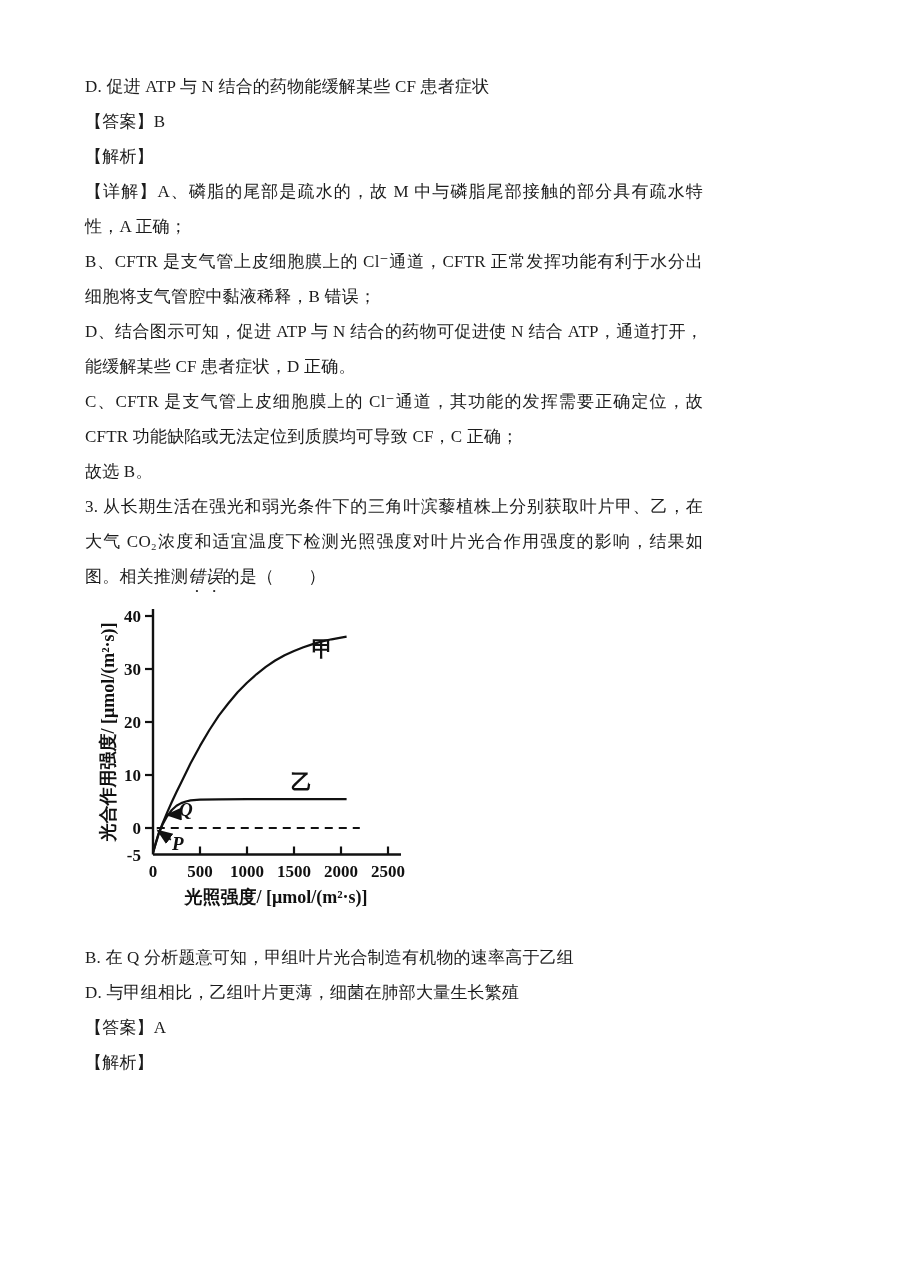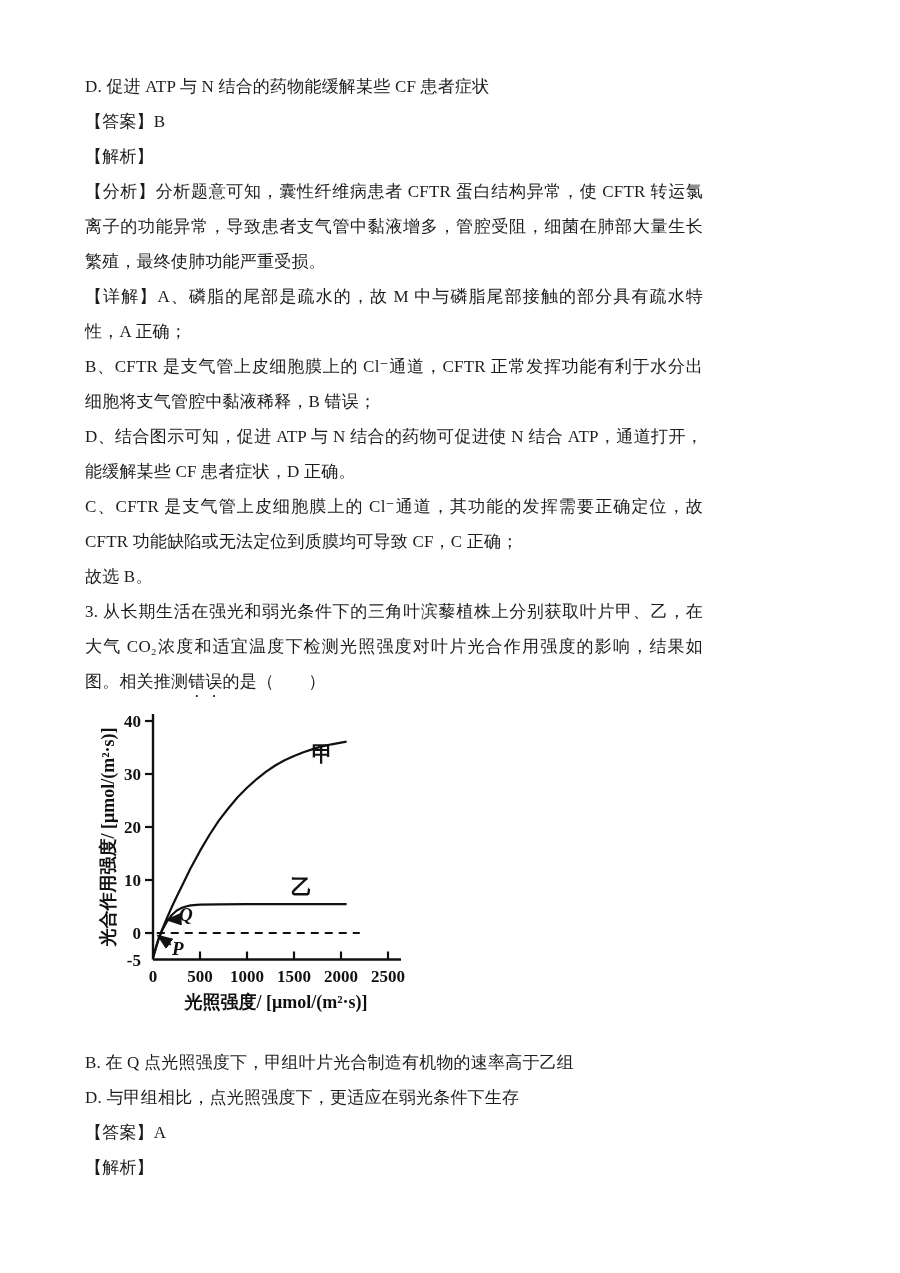--- a/index.html
+++ b/index.html
@@ -16,41 +16,41 @@
     margin:0;
     font-size:17px;
     line-height:35px;
     text-align:justify;
     letter-spacing:0.2px;
   }
   .emph{
     text-emphasis:filled dot #1c1c1c;
     -webkit-text-emphasis:filled dot #1c1c1c;
     text-emphasis-position:under left;
+    font-style:italic;
     -webkit-text-emphasis-position:under;
   }
   .chart-wrap{
     margin:10px 0 12px -5px;
     width:400px;height:322px;
   }
   .chart-wrap svg text{fill:#111111;}
   .tick{font:bold 17px "Liberation Serif","DejaVu Serif",serif;}
   .axis-label{font:bold 18px "Liberation Serif","DejaVu Serif",serif;}
   .series-label{font:bold 21px "Liberation Serif","DejaVu Serif",serif;}
   .pq-label{font:italic bold 19px "Liberation Serif","DejaVu Serif",serif;}
 </style>
 </head>
 <body>
 
 <div class="page">
 
   <p>D. 促进 ATP 与 N 结合的药物能缓解某些 CF 患者症状</p>
   <p>【答案】B</p>
   <p>【解析】</p>
-  <p>【分析】分析题意可知，囊性纤维病患者 CFTR 蛋白结构异常，使 CFTR 转运氯离子的功能异常，导致患者支气管中黏液增多，管腔受阻，细菌在肺部大量生长繁殖，最终使肺功能严重受损。</p>
   <p>【详解】A、磷脂的尾部是疏水的，故 M 中与磷脂尾部接触的部分具有疏水特性，A 正确；</p>
   <p>B、CFTR 是支气管上皮细胞膜上的 Cl⁻通道，CFTR 正常发挥功能有利于水分出细胞将支气管腔中黏液稀释，B 错误；</p>
   <p>D、结合图示可知，促进 ATP 与 N 结合的药物可促进使 N 结合 ATP，通道打开，能缓解某些 CF 患者症状，D 正确。</p>
   <p>C、CFTR 是支气管上皮细胞膜上的 Cl⁻通道，其功能的发挥需要正确定位，故 CFTR 功能缺陷或无法定位到质膜均可导致 CF，C 正确；</p>
   <p>故选 B。</p>
 
   <p><span>3. 从长期生活在强光和弱光条件下的三角叶滨藜植株上分别获取叶片甲、乙，在大气 CO₂浓度和适宜温度下检测光照强度对叶片光合作用强度的影响，结果如图。相关推测</span><span class="emph">错误</span><span>的是（　　）</span></p>
 
   <div class="chart-wrap">
     <svg id="chart-svg" width="400" height="322" viewBox="0 0 400 322">
@@ -90,18 +90,18 @@
         <text x="221.52" y="182.78" text-anchor="middle" class="series-label">乙</text>
         <line x1="90.86" y1="233.66" x2="77.888" y2="224.65" stroke="#111111" stroke-width="1.8" marker-end="url(#arr)"></line>
         <text x="97.91" y="243.73" text-anchor="middle" class="pq-label">P</text>
         <line x1="100.26" y1="208.22" x2="87.1" y2="209.015" stroke="#111111" stroke-width="1.8" marker-end="url(#arr)"></line>
         <text x="105.9" y="210.34" text-anchor="middle" class="pq-label">Q</text>
         <text transform="rotate(-90)" x="-126" y="34" text-anchor="middle" class="axis-label">光合作用强度/ [μmol/(m²·s)]</text>
         <text x="196" y="297" text-anchor="middle" class="axis-label">光照强度/ [μmol/(m²·s)]</text>
       </svg>
   </div>
 
-  <p>B. 在 Q 点光照强度下，甲组叶片光合制造有机物的速率高于乙组</p>
-  <p>D. 与甲组相比，点光照强度下，更适应在弱光条件下生存</p>
+  <p>B. 在 Q 分析题意可知，甲组叶片光合制造有机物的速率高于乙组</p>
+  <p>D. 与甲组相比，乙组叶片更薄，细菌在肺部大量生长繁殖</p>
   <p>【答案】A</p>
   <p>【解析】</p>
 
 </div>
 
 </body></html>

